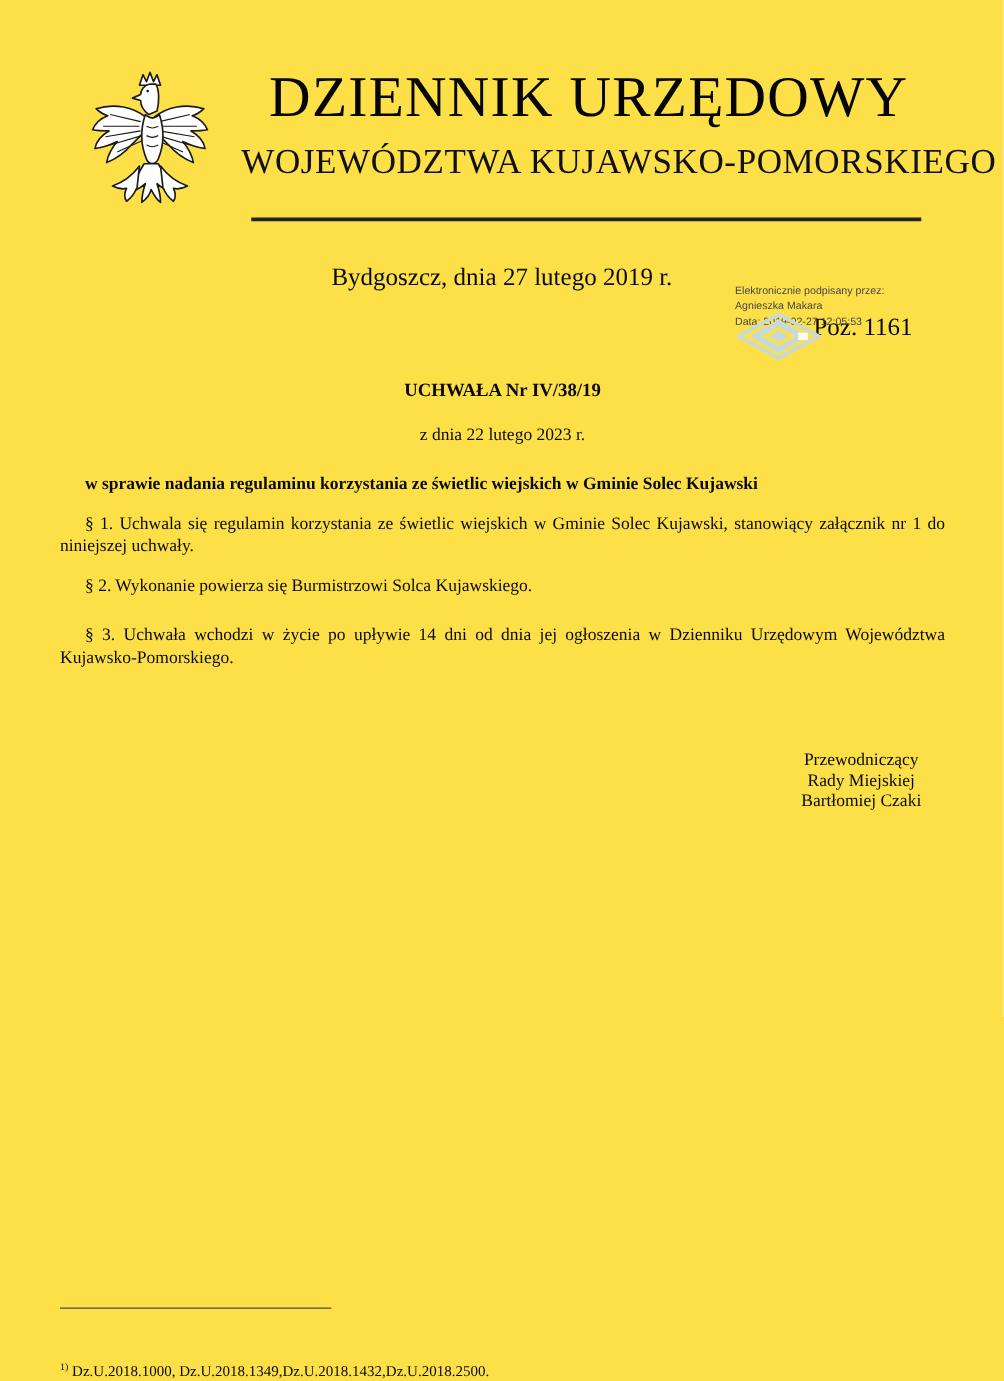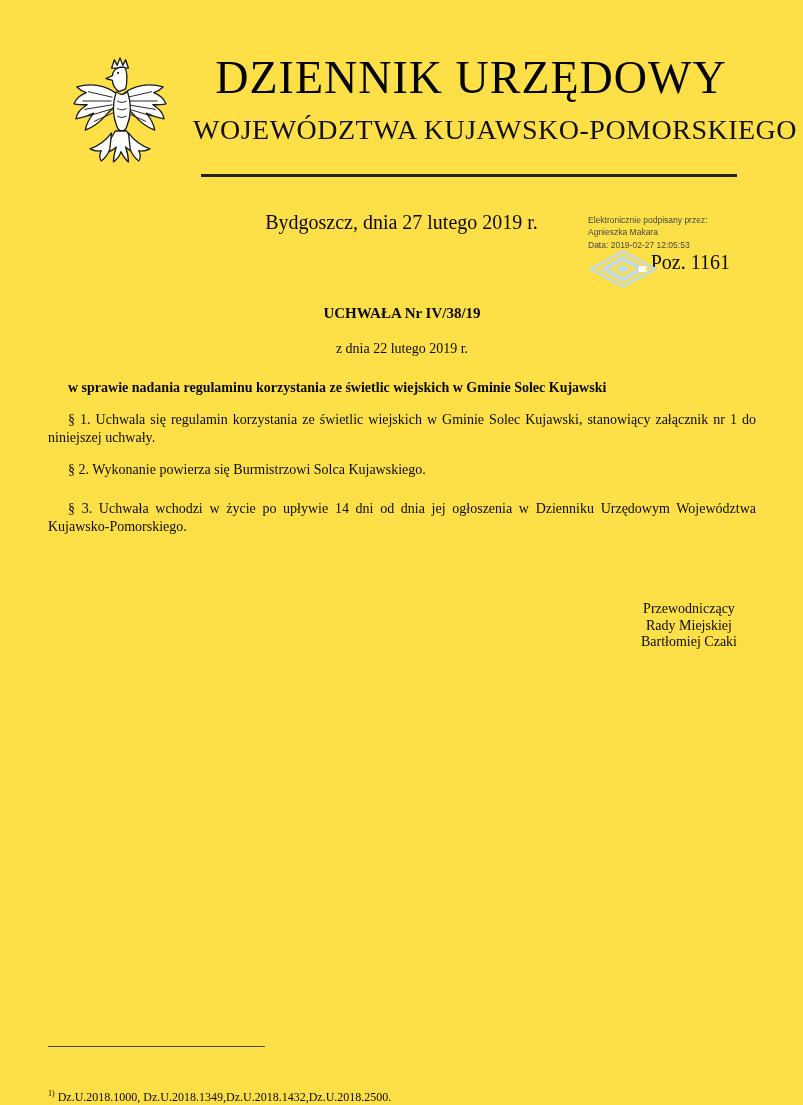--- a/index.html
+++ b/index.html
@@ -14,21 +14,21 @@
   
   #eagle{position:absolute;left:72px;top:56px;width:96px;height:120px;}
   #header-text{position:absolute;left:193px;top:52px;width:556px;text-align:center;}
   .j-title{font-size:46px;line-height:52px;letter-spacing:1px;color:#050505;white-space:nowrap;}
   .j-sub{font-size:28px;line-height:34px;letter-spacing:.5px;margin-top:9px;color:#111;white-space:nowrap;}
   #header-rule{position:absolute;left:201px;top:174px;width:536px;height:0;border-top:3px solid #222;}
   
   #place-date{position:absolute;left:0;top:211px;width:803px;text-align:center;font-size:20px;color:#0a0a0a;}
   #poz{position:absolute;left:0;top:251px;width:695px;text-align:right;font-size:20px;color:#0a0a0a;padding-left:35px;}
   
-  #esig{position:absolute;left:588px;top:214px;width:140px;
+  #esig{position:absolute;left:588px;top:226px;width:140px;
         font-family:"Liberation Sans","DejaVu Sans",sans-serif;
         font-size:8.5px;line-height:12.4px;color:#474747;}
   #seal{position:absolute;left:588px;top:249px;width:70px;height:40px;}
   
   #doc{position:absolute;left:48px;top:304px;width:708px;font-size:14px;line-height:18px;}
   .res-title{text-align:center;font-weight:bold;font-size:15px;line-height:18px;}
   .res-date{text-align:center;margin-top:18px;}
   .subject{font-weight:bold;margin-top:21px;padding-left:20px;}
   .para{text-align:justify;text-align-last:left;text-indent:20px;}
   .preamble{margin-top:28px;}
@@ -81,21 +81,21 @@
   </div>
   <svg id="seal" viewBox="0 0 72 40" xmlns="http://www.w3.org/2000/svg">
     <path d="M36 2 L69 20 L36 38 L3 20 Z" fill="none" stroke-width="3" stroke="#c6dade"></path>
     <path d="M36 9 L55 20 L36 31 L17 20 Z" fill="none" stroke-width="5" stroke="#c6dade"></path>
     <path d="M36 15 L44 20 L36 25 L28 20 Z" stroke="none" fill="#c6dade"></path>
     <rect x="52" y="17" width="8" height="6" fill="#ffffff" stroke="none"></rect>
   </svg>
 
   <div id="doc">
     <div class="res-title">UCHWAŁA Nr IV/38/19</div>
-    <div class="res-date">z dnia 22 lutego 2019 r.</div>
+    <div class="res-date">z dnia 22 lutego 2023 r.</div>
     <div class="subject">w sprawie nadania regulaminu korzystania ze świetlic wiejskich w Gminie Solec Kujawski</div>
 
 
     <p class="para p1"><span>§ 1.</span><span> Uchwala się regulamin korzystania ze świetlic wiejskich w Gminie Solec Kujawski, stanowiący załącznik nr 1 do niniejszej uchwały.</span></p>
 
     <p class="para p2"><span>§ 2.</span><span> Wykonanie powierza się Burmistrzowi Solca Kujawskiego.</span></p>
 
     <p class="para p3"><span>§ 3.</span><span> Uchwała wchodzi w życie po upływie 14 dni od dnia jej ogłoszenia w Dzienniku Urzędowym Województwa Kujawsko-Pomorskiego.</span></p>
   </div>
 

